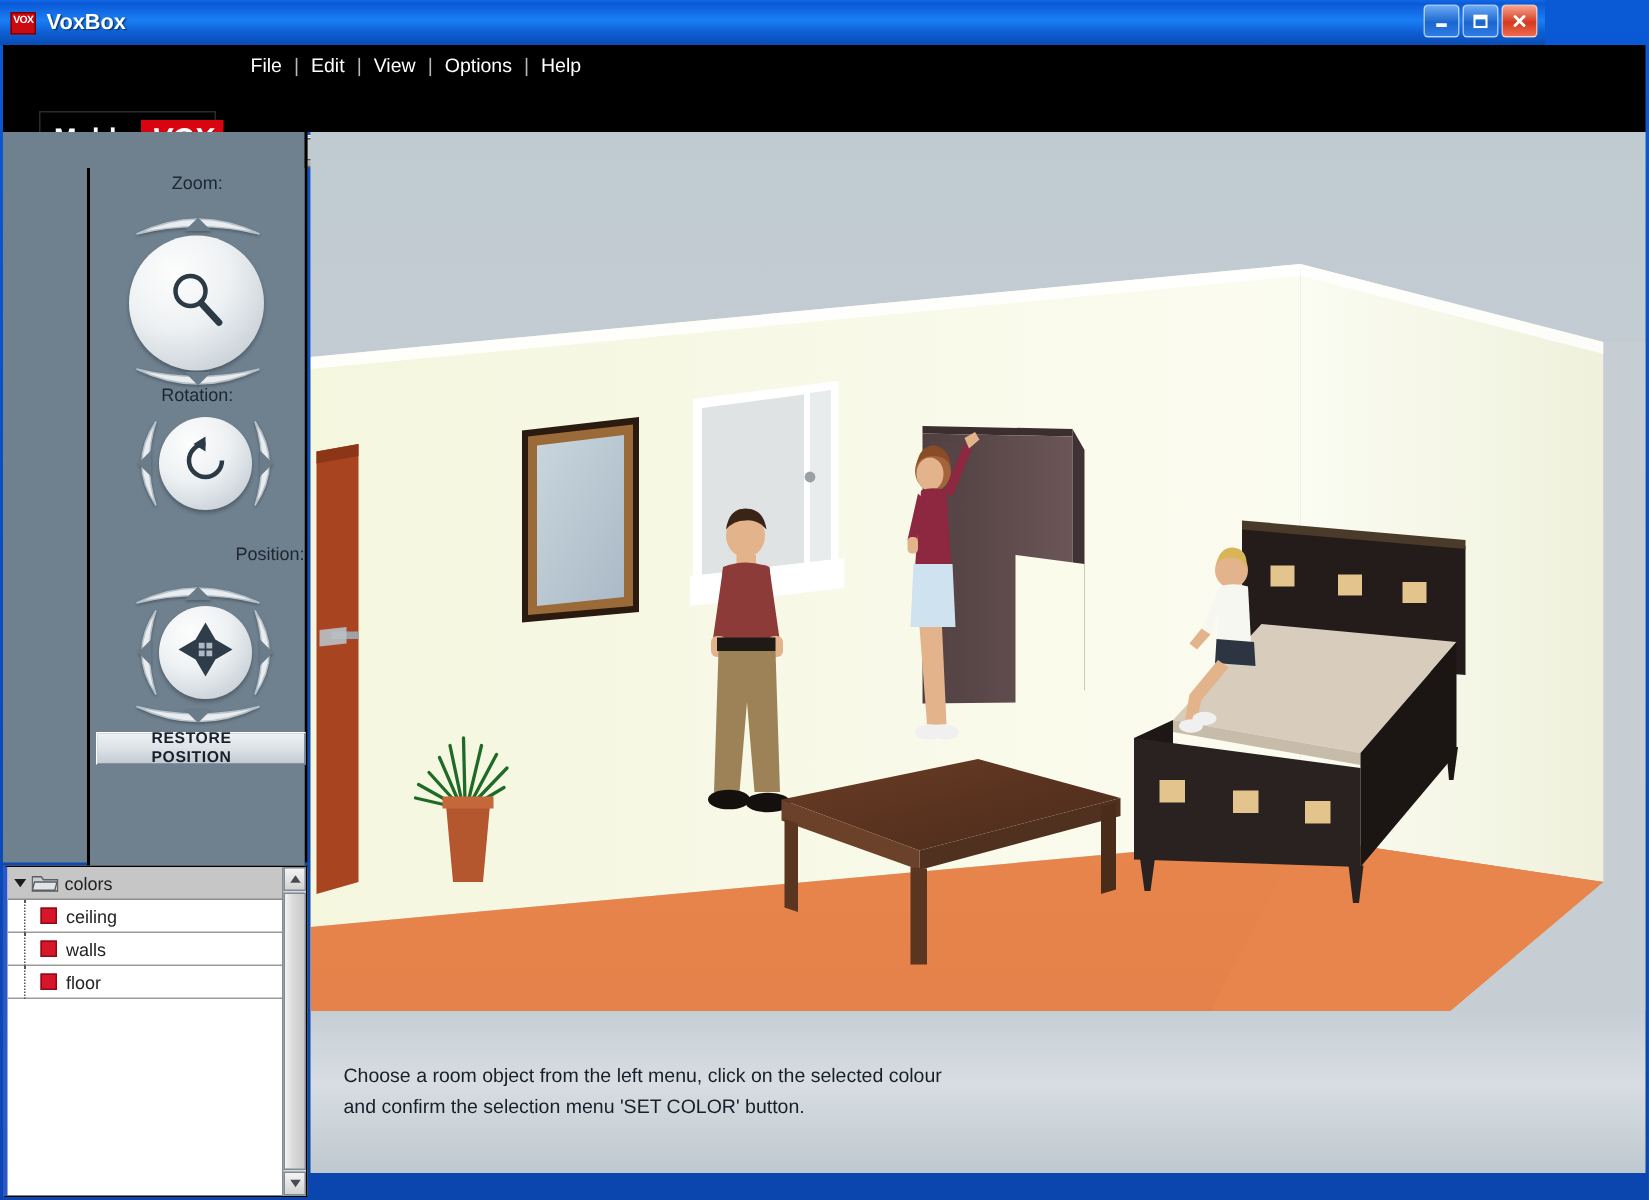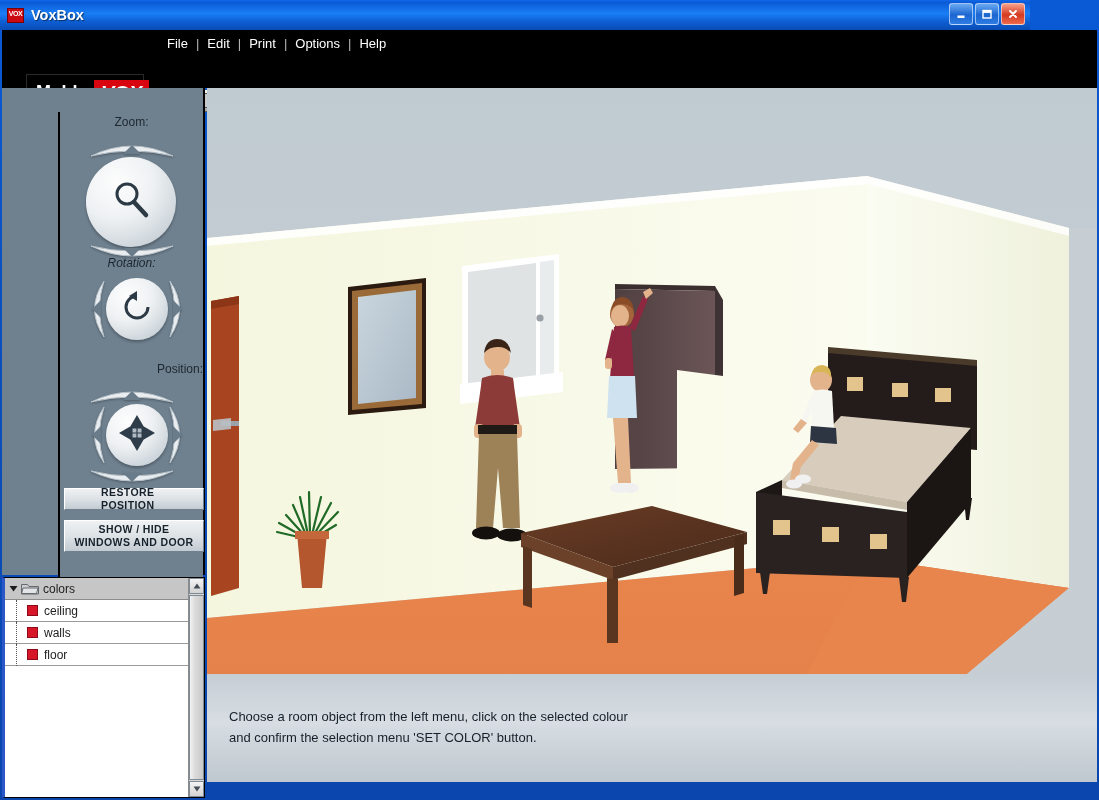--- a/index.html
+++ b/index.html
@@ -129,21 +129,21 @@
     </div>
   </div>
 
   <div class="header">
 
     <div class="menubar">
       <span class="menu-item">File</span>
       <span class="menu-sep">|</span>
       <span class="menu-item">Edit</span>
       <span class="menu-sep">|</span>
-      <span class="menu-item">Print</span>
+      <span class="menu-item">View</span>
       <span class="menu-sep">|</span>
       <span class="menu-item">Options</span>
       <span class="menu-sep">|</span>
       <span class="menu-item">Help</span>
     </div>
 
     <div class="logo">
       <span class="meble">Meble</span>
       <span class="vox">VOX</span>
     </div>
@@ -293,21 +293,21 @@
           </svg>
         </span>
       </div>
       <div class="arrowbtn" style="left:28px;top:132px;">
         <svg width="88" height="20" viewBox="0 0 88 20">
           <path d="M3 2 Q44 22 85 2 Q44 12 3 2 Z" fill="#e9edf0" stroke="#b6c1c9" stroke-width="1"></path>
           <polygon points="35,4 53,4 44,13" fill="#6a7b8a"></polygon>
         </svg>
       </div>
 
-      <div class="sl" style="top:144px;font-style:italic;">Rotation:</div>
+      <div class="sl" style="top:144px;">Rotation:</div>
       <div class="arrowbtn" style="left:27px;top:166px;">
         <svg width="20" height="62" viewBox="0 0 20 62">
           <path d="M17 3 Q-2 31 17 59 Q8 31 17 3 Z" fill="#e9edf0" stroke="#b6c1c9" stroke-width="1"></path>
           <polygon points="14,22 14,40 5,31" fill="#6a7b8a"></polygon>
         </svg>
       </div>
       <div class="dial" style="left:46px;top:166px;width:62px;height:62px;">
         <span>
           <svg width="36" height="36" viewBox="0 0 36 36">
             <path d="M18 7 A11 11 0 1 0 29 18" fill="none" stroke="#2c3a46" stroke-width="3"></path>
@@ -353,24 +353,20 @@
       <div class="arrowbtn" style="left:28px;top:357px;">
         <svg width="88" height="20" viewBox="0 0 88 20">
           <path d="M3 2 Q44 22 85 2 Q44 12 3 2 Z" fill="#e9edf0" stroke="#b6c1c9" stroke-width="1"></path>
           <polygon points="35,4 53,4 44,13" fill="#6a7b8a"></polygon>
         </svg>
       </div>
     </div>
 
     <div class="sbtn" style="top:400px;height:22px;padding-left:36px;">
       <span>RESTORE POSITION</span>
-    </div>
-    <div class="sbtn" style="top:432px;height:32px;">
-      <span>SHOW / HIDE</span>
-      <span>WINDOWS AND DOOR</span>
     </div>
   </div>
 
   <div class="tree">
     <div class="tree-rows">
       <div class="trow root">
         <span class="twist">
           <svg width="9" height="9" viewBox="0 0 9 9">
               <polygon points="0.5,2 8.5,2 4.5,7.5" fill="#1c1c1c"></polygon>
             </svg>

